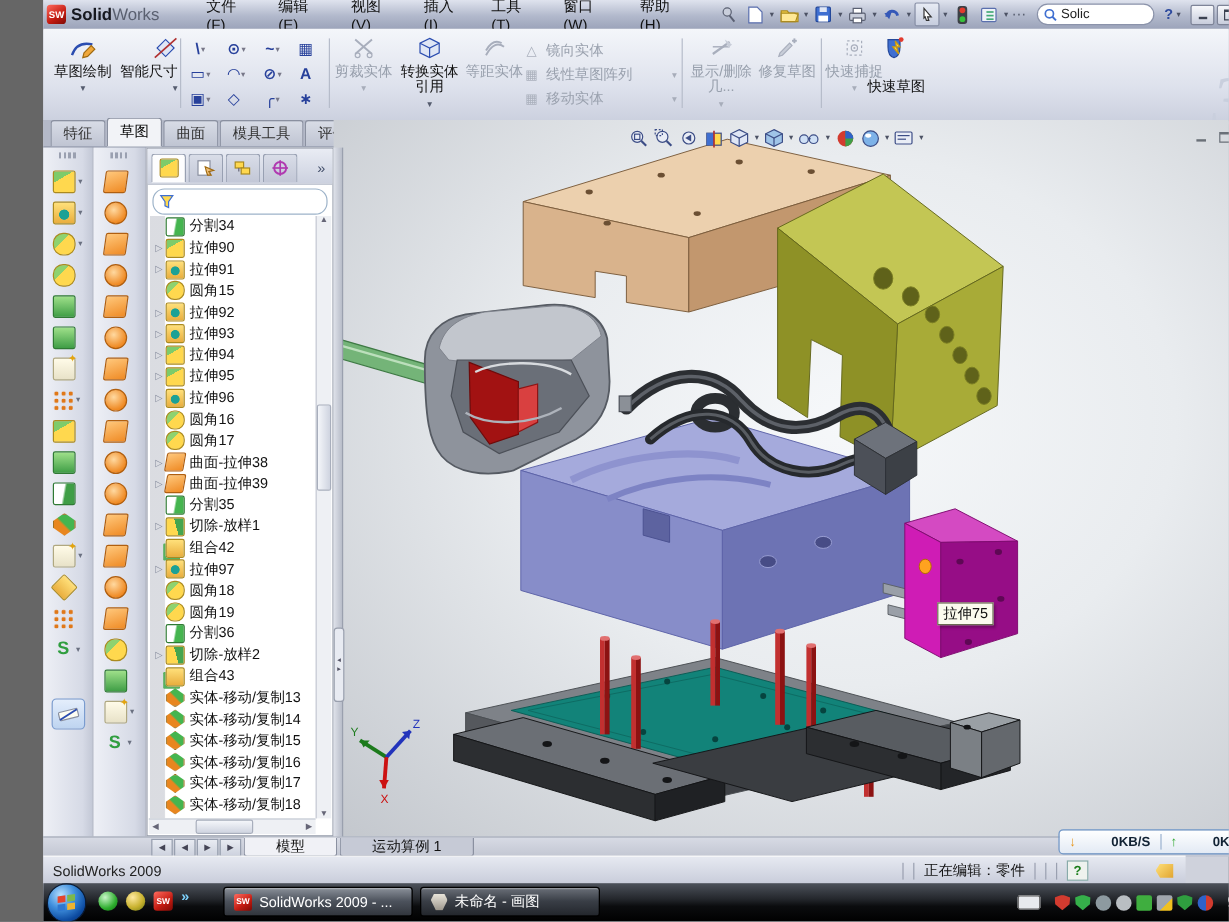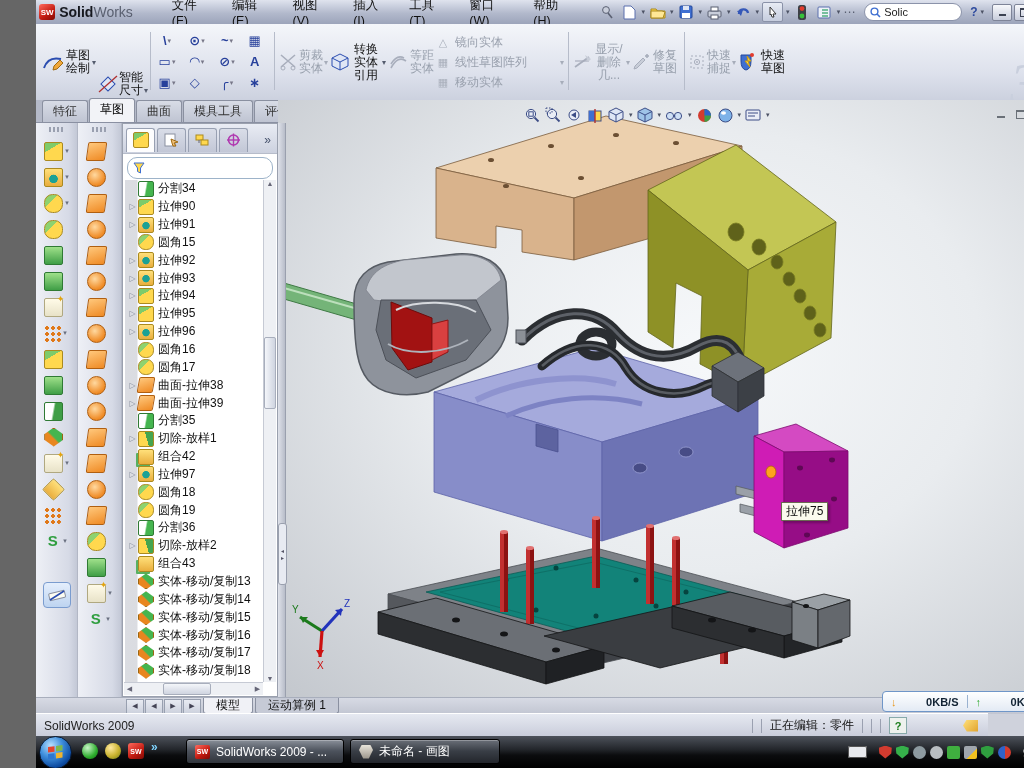--- a/index.html
+++ b/index.html
@@ -29,21 +29,21 @@
   .winbtn{width:18px;height:15px;border:1px solid #7e8498;border-radius:2px;
     background:linear-gradient(#f7f8fb,#c8cddc);display:flex;align-items:center;justify-content:center;
     font-size:10px;color:#333;}
   .wb-min::after{content:"";width:7px;border-bottom:2px solid #3c4252;margin-top:6px;}
   .wb-rest::after{content:"";width:7px;height:6px;border:1px solid #3c4252;border-top:2px solid #3c4252;}
   .wb-close::after{content:"×";font-size:12px;line-height:10px;color:#3c4252;}
 
   
   .cmdbar{left:0;top:24px;width:1024px;height:76px;
     background:linear-gradient(#f4f6fa,#dde1ec 65%,#ccd1df);border-bottom:1px solid #a3a9ba;}
-  .bigbtn{position:absolute;top:3px;height:70px;display:flex;flex-direction:row;
+  .bigbtn{position:absolute;top:3px;height:70px;display:flex;flex-direction:column;
     align-items:center;justify-content:flex-start;text-align:center;font-size:12px;line-height:13px;}
   .bigbtn .bicon{height:26px;display:flex;align-items:center;justify-content:center;}
   .bigbtn.disabled{color:#98a0ad;}
   .bigbtn .caret{font-size:8px;color:#555c6e;margin-top:1px;}
   .bigbtn.disabled .caret{color:#a7adba;}
   .vsep{position:absolute;top:8px;bottom:10px;width:1px;background:#b6bcca;}
   .sketchgrid{position:absolute;left:116px;top:6px;width:122px;display:flex;flex-wrap:wrap;}
   .sg-cell{width:30px;height:21px;display:flex;align-items:center;justify-content:center;
     color:#27409b;font-size:13px;font-weight:bold;}
   .sg-cell .caret{font-size:7px;color:#778;margin-left:1px;font-weight:normal;}
@@ -159,21 +159,21 @@
   .tooltip{position:absolute;left:503px;top:402px;background:#fbfbee;border:1px solid #6a6a52;
     padding:0 4px;font-size:12px;z-index:6;box-shadow:2px 2px 2px rgba(0,0,0,.25);}
   .triad{position:absolute;left:8px;bottom:26px;width:76px;height:76px;z-index:3;}
 
   
   .doctabbar{left:0;top:697px;width:1024px;height:16px;background:linear-gradient(#d7dae4,#c2c6d2);
     border-top:1px solid #a8aebc;display:flex;align-items:stretch;}
   .docnav{display:flex;margin-left:90px;gap:1px;align-items:center;}
   .dnb{width:16px;height:13px;border:1px solid #98a0b0;background:linear-gradient(#e8ebf2,#cdd2de);
     font-size:7px;display:flex;align-items:center;justify-content:center;color:#445;}
-  .dtab{padding:0 12px;border:1px solid #8a90a0;border-top:none;background:#c6cad6;
+  .dtab{padding:0 26px;border:1px solid #8a90a0;border-top:none;background:#c6cad6;
     font-size:12px;display:flex;align-items:center;border-radius:0 0 3px 3px;margin-left:2px;}
   .dtab.active{background:#f0f1f6;}
   .statusbar{left:0;top:713px;width:952px;height:23px;background:linear-gradient(#e6e9f1,#c8ccda);
     border-top:1px solid #fff;display:flex;align-items:center;font-size:12px;}
   .sb-left{margin-left:8px;color:#222;}
   .sb-right{margin-left:auto;display:flex;align-items:center;gap:8px;margin-right:10px;}
   .sb-sep{width:1px;height:14px;background:#9aa0b0;}
   .sb-help{width:16px;height:15px;background:#eef2ee;border:1px solid #8aa;color:#1a7d1a;
     font-weight:bold;font-size:11px;display:flex;align-items:center;justify-content:center;}
   .sb-tag{width:15px;height:12px;background:linear-gradient(135deg,#ffe07a,#e0a32e);
@@ -476,21 +476,21 @@
       <span class="bicon">
           <svg width="18" height="18">
             <rect x="3" y="3" width="12" height="12" fill="none" stroke="#a8aebc" stroke-dasharray="2 2"></rect>
             <circle cx="9" cy="9" r="2.6" fill="none" stroke="#a8aebc"></circle>
             <circle cx="9" cy="9" r=".9" fill="#a8aebc"></circle>
           </svg>
         </span>
       <span>快速捕捉</span>
         <span class="caret">▾</span>
     </div>
-    <div class="bigbtn" style="left:702px;width:50px;">
+    <div class="bigbtn" style="left:686px;width:50px;gap:13px;">
       <span class="bicon">
           <svg width="20" height="20">
             <path d="M3 3 h10 v6 q0 8 -5 9 q-5 -1 -5 -9 Z" fill="#3f6fd1" stroke="#24489a"></path>
             <polygon points="9,4 13,9 10,9 12,15 7,9 10,9" fill="#ffd84e" stroke="#c99a10"></polygon>
             <circle cx="14" cy="3" r="2" fill="#e33b2e"></circle>
           </svg>
         </span>
       <span>快速草图</span>
     </div>
     <div class="watermark">3S</div>

